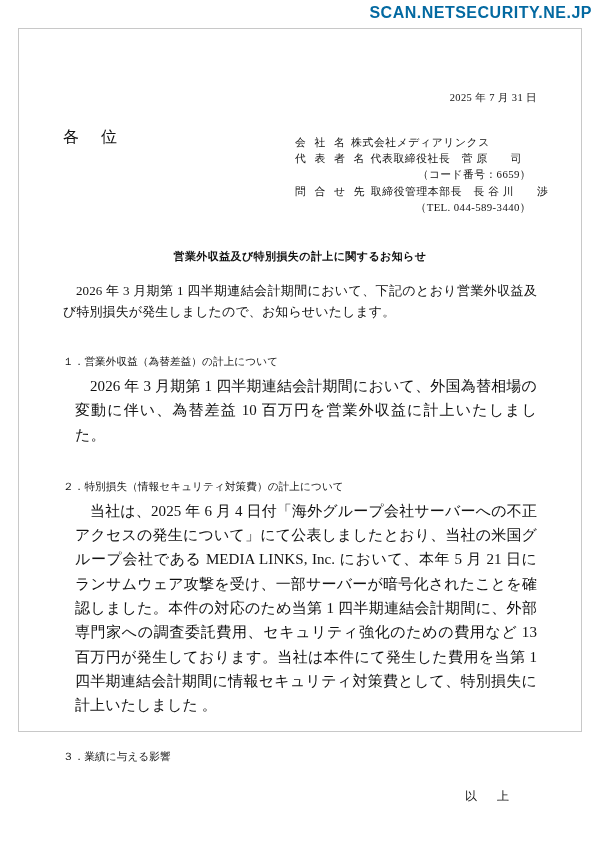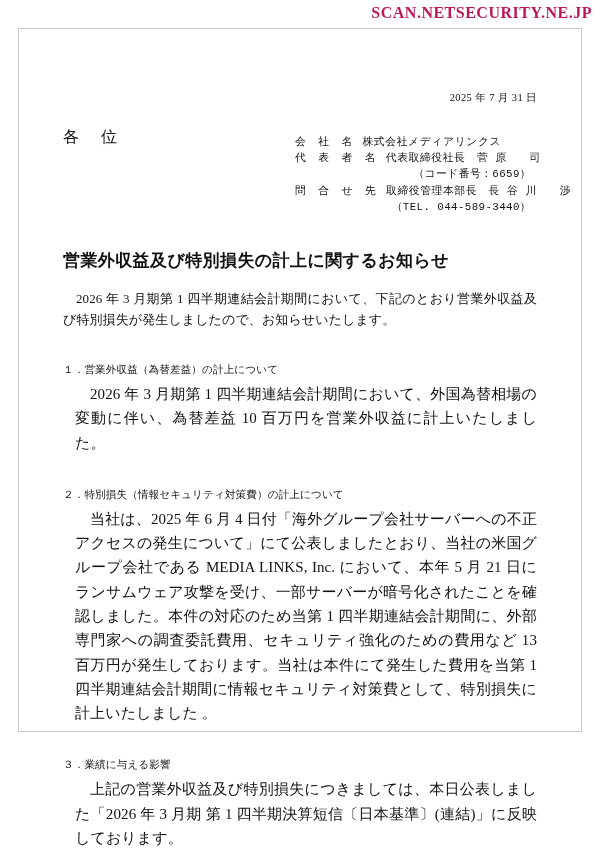--- a/index.html
+++ b/index.html
@@ -12,25 +12,25 @@
     background: #ffffff;
     font-family: "Liberation Serif", "DejaVu Serif", serif;
     color: #111111;
     overflow: hidden;
     position: relative;
   }
   .watermark {
     position: absolute;
     top: 4px;
     right: 8px;
-    font-family: Liberation Serif, serif;
+    font-family: Liberation Sans, sans-serif;
     font-size: 16px;
     font-weight: bold;
     letter-spacing: 0.5px;
-    color: #be185d;
+    color: #0369a1;
   }
   .page {
     position: absolute;
     top: 28px;
     left: 18px;
     width: 564px;
     height: 704px;
     background: #ffffff;
     border: 1px solid #c8c8c8;
     box-sizing: border-box;
@@ -56,33 +56,33 @@
   }
   .company-block {
     margin-top: -14px;
     padding-left: 232px;
     font-size: 10.8px;
     line-height: 1.5;
   }
   .company-block .row {
     white-space: nowrap;
     letter-spacing: 0.6px;
-    font-family: Liberation Mono, monospace;
   }
   .company-block .lbl {
     letter-spacing: 3px;
   }
   .company-block .right {
     text-align: right;
     padding-right: 6px;
     letter-spacing: 0.4px;
   }
   .title {
     margin-top: 34px;
-    font-size: 17px;
+    text-align: center;
+    font-size: 11px;
     font-weight: bold;
     letter-spacing: 0.4px;
   }
   .para {
     margin-top: 16px;
     font-size: 13px;
     line-height: 1.62;
     text-align: justify;
     letter-spacing: 0.1px;
   }
@@ -145,18 +145,17 @@
 
     <div class="para indent">2026 年 3 月期第 1 四半期連結会計期間において、下記のとおり営業外収益及び特別損失が発生しましたので、お知らせいたします。</div>
 
     <div class="section-head">１．営業外収益（為替差益）の計上について</div>
     <div class="section-body">2026 年 3 月期第 1 四半期連結会計期間において、外国為替相場の変動に伴い、為替差益 10 百万円を営業外収益に計上いたしました。</div>
 
     <div class="section-head">２．特別損失（情報セキュリティ対策費）の計上について</div>
     <div class="section-body">当社は、2025 年 6 月 4 日付「海外グループ会社サーバーへの不正アクセスの発生について」にて公表しましたとおり、当社の米国グループ会社である MEDIA LINKS, Inc. において、本年 5 月 21 日にランサムウェア攻撃を受け、一部サーバーが暗号化されたことを確認しました。本件の対応のため当第 1 四半期連結会計期間に、外部専門家への調査委託費用、セキュリティ強化のための費用など 13 百万円が発生しております。当社は本件にて発生した費用を当第 1 四半期連結会計期間に情報セキュリティ対策費として、特別損失に計上いたしました 。</div>
 
     <div class="section-head">３．業績に与える影響</div>
-    <div class="section-body">上記の営業外収益及び特別損失につきましては、本日公表しました「2026 年 3 月期 第 1 四半期決算短信〔日本基準〕(連結)」に反映しております。</div>
 
     <div class="closing">以　上</div>
 
   </div>
 </div>
 
 </body></html>

